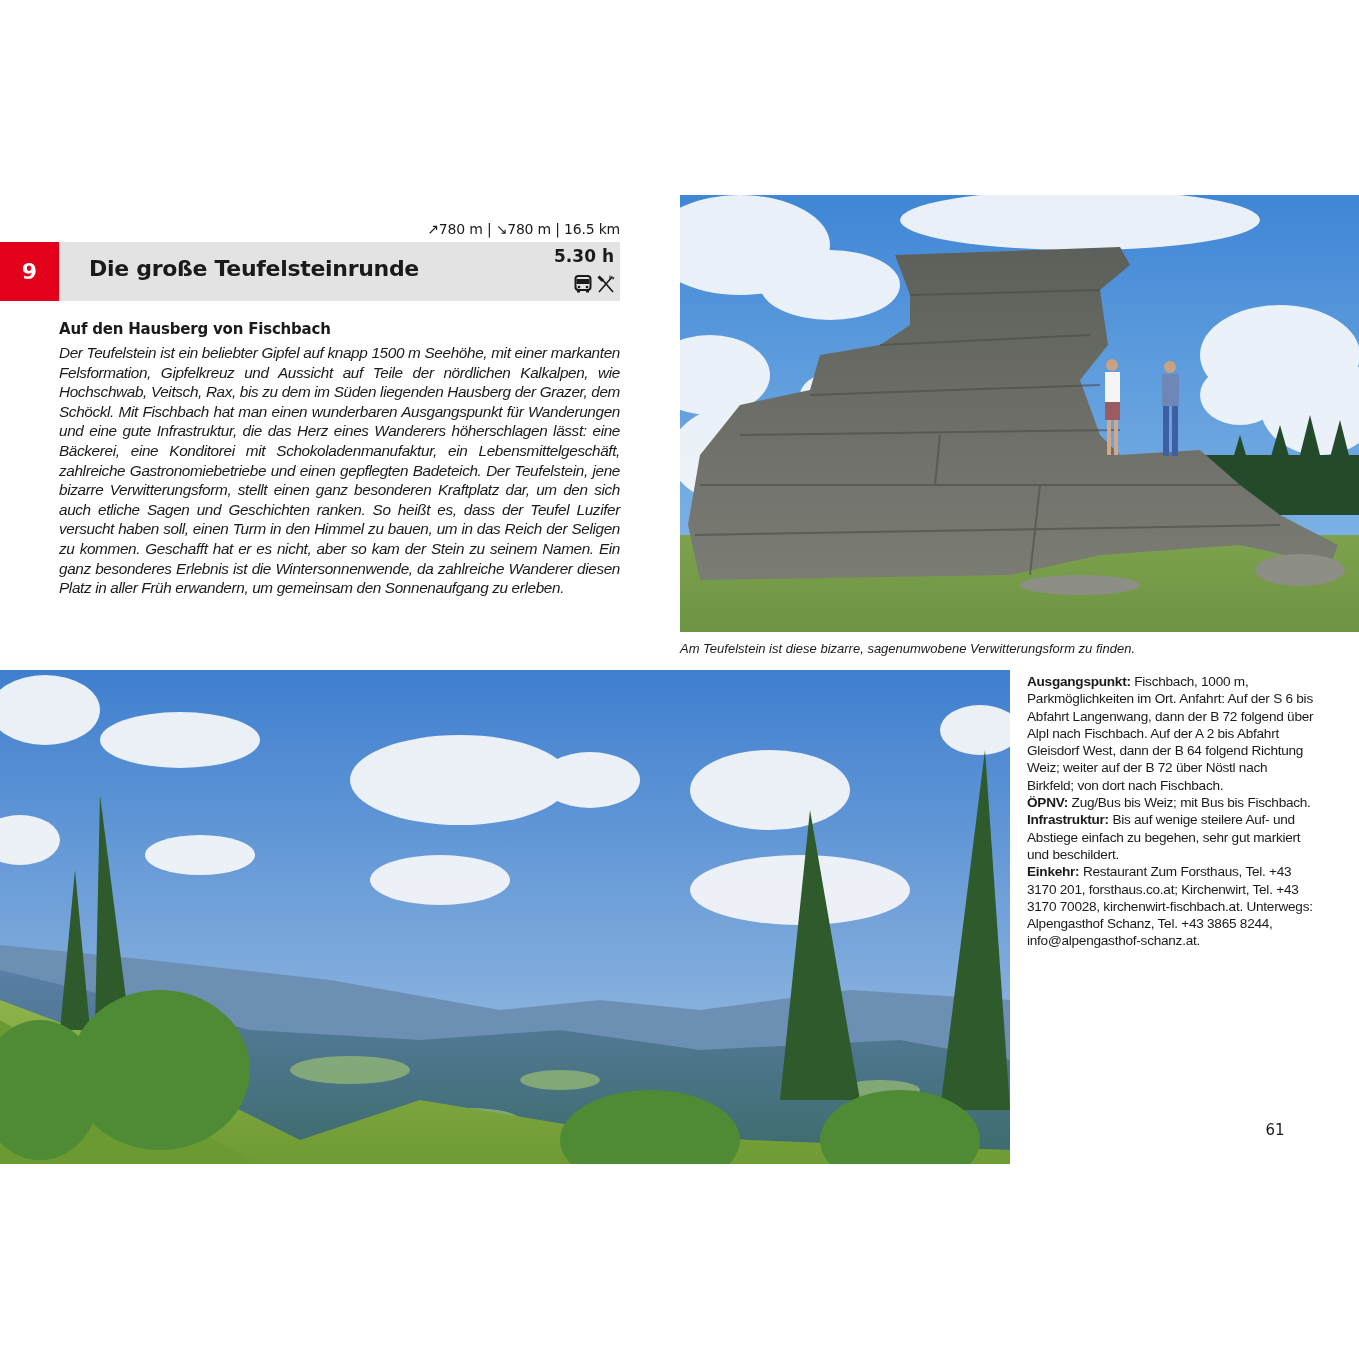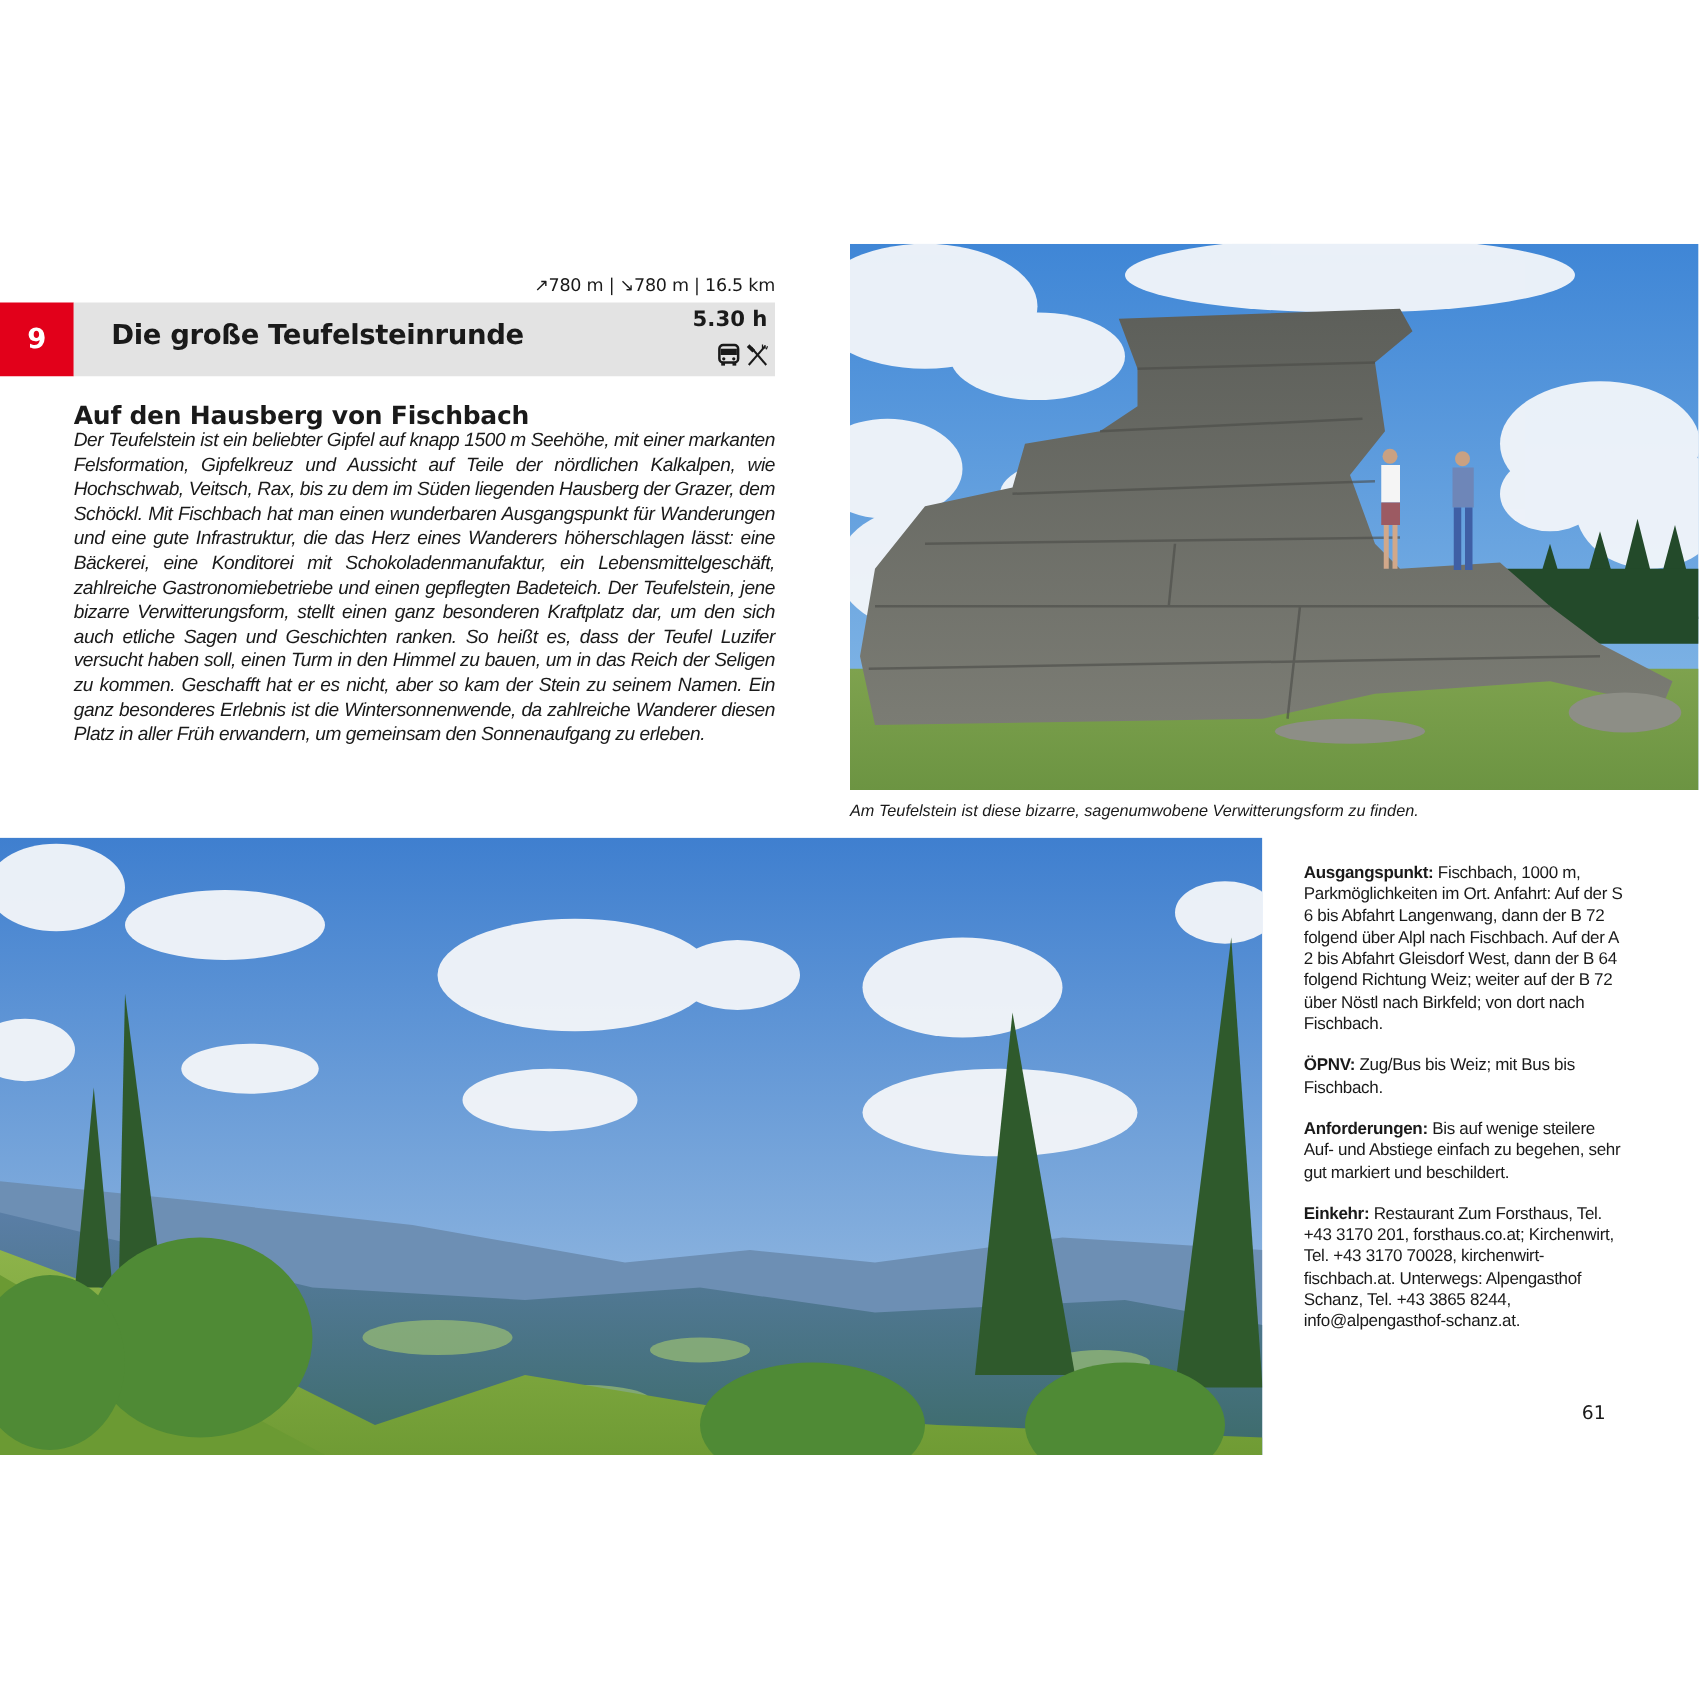--- a/index.html
+++ b/index.html
@@ -32,21 +32,21 @@
     left: 500px; top: 246px; width: 114px; text-align: right;
     font-size: 17px; font-weight: bold;
   }
   #icons {
     left: 560px; top: 274px; width: 56px; display: flex; justify-content: flex-end; gap: 3px;
   }
   .ico { width: 20px; height: 20px; display: inline-block; }
 
   
   #subtitle {
-    left: 59px; top: 320px; font-size: 20px; font-weight: bold; letter-spacing: -0.2px;
+    left: 59px; top: 320px; font-size: 15px; font-weight: bold; letter-spacing: -0.2px;
   }
   #intro {
     left: 59px; top: 343px; width: 561px;
     font-size: 15.3px; line-height: 19.6px; font-style: italic;
     text-align: justify; letter-spacing: -0.35px;
     font-family: "Liberation Sans", sans-serif;
   }
   #caption-left {
     left: 59px; top: 670px; font-size: 13px; font-style: italic;
     font-family: "Liberation Sans", sans-serif;
@@ -62,21 +62,21 @@
   #photo-rock { left: 680px; top: 195px; width: 679px; height: 437px; }
   #photo-panorama { left: 0; top: 670px; width: 1010px; height: 494px; }
   .photo svg { display: block; width: 100%; height: 100%; }
 
   
   #info {
     left: 1027px; top: 673px; width: 290px;
     font-size: 13.6px; line-height: 17.3px; letter-spacing: -0.25px;
     font-family: "Liberation Sans", sans-serif;
   }
-  #info p { margin: 16px; }
+  #info p { margin: 0; }
   #info b { font-weight: bold; }
   #page-number {
     left: 1250px; top: 1121px; width: 50px; text-align: center; font-size: 15px;
   }
 </style>
 </head>
 <body>
 
 <div id="stats" class="abs">↗780 m | ↘780 m | 16.5 km</div>
 
@@ -236,17 +236,17 @@
       <ellipse cx="40" cy="420" rx="60" ry="70"></ellipse>
       <ellipse cx="650" cy="470" rx="90" ry="50"></ellipse>
       <ellipse cx="900" cy="470" rx="80" ry="50"></ellipse>
     </g>
   </svg>
 </div>
 
 <div id="info" class="abs">
   <p><b>Ausgangspunkt:</b> <span>Fischbach, 1000 m, Parkmöglichkeiten im Ort. Anfahrt: Auf der S 6 bis Abfahrt Langenwang, dann der B 72 folgend über Alpl nach Fischbach. Auf der A 2 bis Abfahrt Gleisdorf West, dann der B 64 folgend Richtung Weiz; weiter auf der B 72 über Nöstl nach Birkfeld; von dort nach Fischbach.</span></p>
   <p><b>ÖPNV:</b> <span>Zug/Bus bis Weiz; mit Bus bis Fischbach.</span></p>
-  <p><b>Anforderungen:</b> <span>Bis auf wenige steilere Auf- und Abstiege einfach zu begehen, sehr gut markiert und beschildert.</span></p>
+  <p><b>Infrastruktur:</b> <span>Bis auf wenige steilere Auf- und Abstiege einfach zu begehen, sehr gut markiert und beschildert.</span></p>
   <p><b>Einkehr:</b> <span>Restaurant Zum Forsthaus, Tel. +43 3170 201, forsthaus.co.at; Kirchenwirt, Tel. +43 3170 70028, kirchenwirt-fischbach.at. Unterwegs: Alpengasthof Schanz, Tel. +43 3865 8244, info@alpengasthof-schanz.at.</span></p>
 </div>
 
 <div id="page-number" class="abs">61</div>
 
 </body></html>

